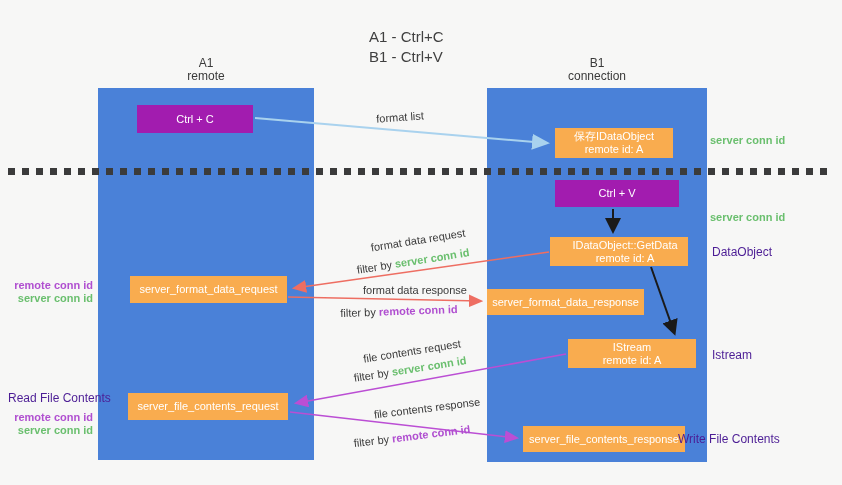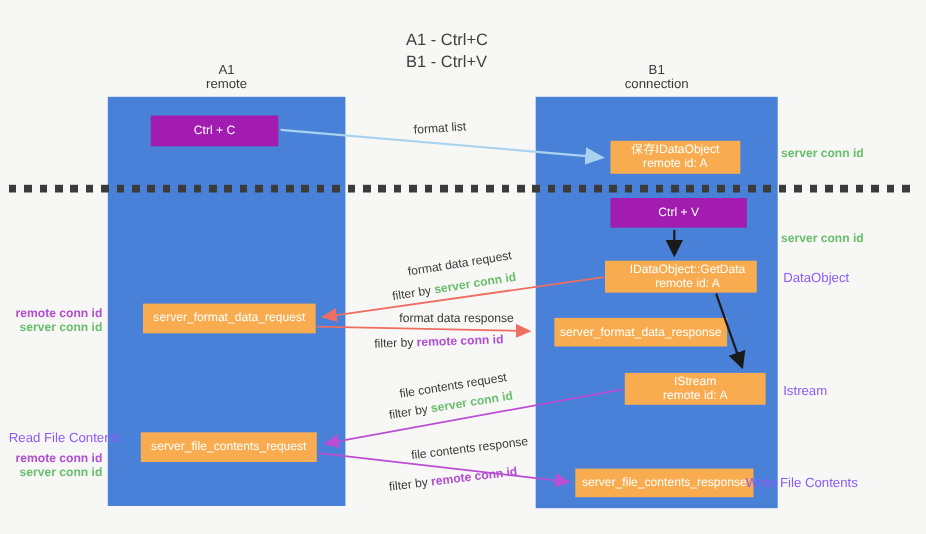--- a/index.html
+++ b/index.html
@@ -32,21 +32,21 @@
   .node.green{background:#a21caf;}
   .node.orange{background:#f9ac4f;}
 
   .flow-label{
     position:absolute;white-space:nowrap;font-size:11px;color:#3a3a3a;
     transform-origin:center;
   }
   .flow-label .id-green{color:#6abf6e;font-weight:bold;}
   .flow-label .id-purple{color:#b04fd0;font-weight:bold;}
 
-  .side-label{position:absolute;white-space:nowrap;font-size:12px;color:#8b5cf6;}
+  .side-label{position:absolute;white-space:nowrap;font-size:12px;color:#4c1d95;}
   .side-label.green{color:#6abf6e;font-weight:bold;font-size:11px;}
   .conn-id-pair{position:absolute;text-align:right;width:85px;font-size:11px;line-height:13px;font-weight:bold;}
   .conn-id-pair .remote{color:#b04fd0;}
   .conn-id-pair .server{color:#6abf6e;}
 
   svg.arrows{position:absolute;inset:0;pointer-events:none;}
 </style>
 </head>
 <body>
 
@@ -86,21 +86,21 @@
 
   <div class="node orange" style="left:550px;top:237px;width:126px;height:29px;padding-left:12px;">
     <div>IDataObject::GetData</div>
     <div>remote id: A</div>
   </div>
 
   <div class="node orange" style="left:130px;top:276px;width:157px;height:27px;">
     <div>server_format_data_request</div>
   </div>
 
-  <div class="node orange" style="left:504px;top:289px;width:157px;height:26px;">
+  <div class="node orange" style="left:487px;top:289px;width:157px;height:26px;">
     <div>server_format_data_response</div>
   </div>
 
   <div class="node orange" style="left:568px;top:339px;width:128px;height:29px;">
     <div>IStream</div>
     <div>remote id: A</div>
   </div>
 
   <div class="node orange" style="left:128px;top:393px;width:160px;height:27px;">
     <div>server_file_contents_request</div>

